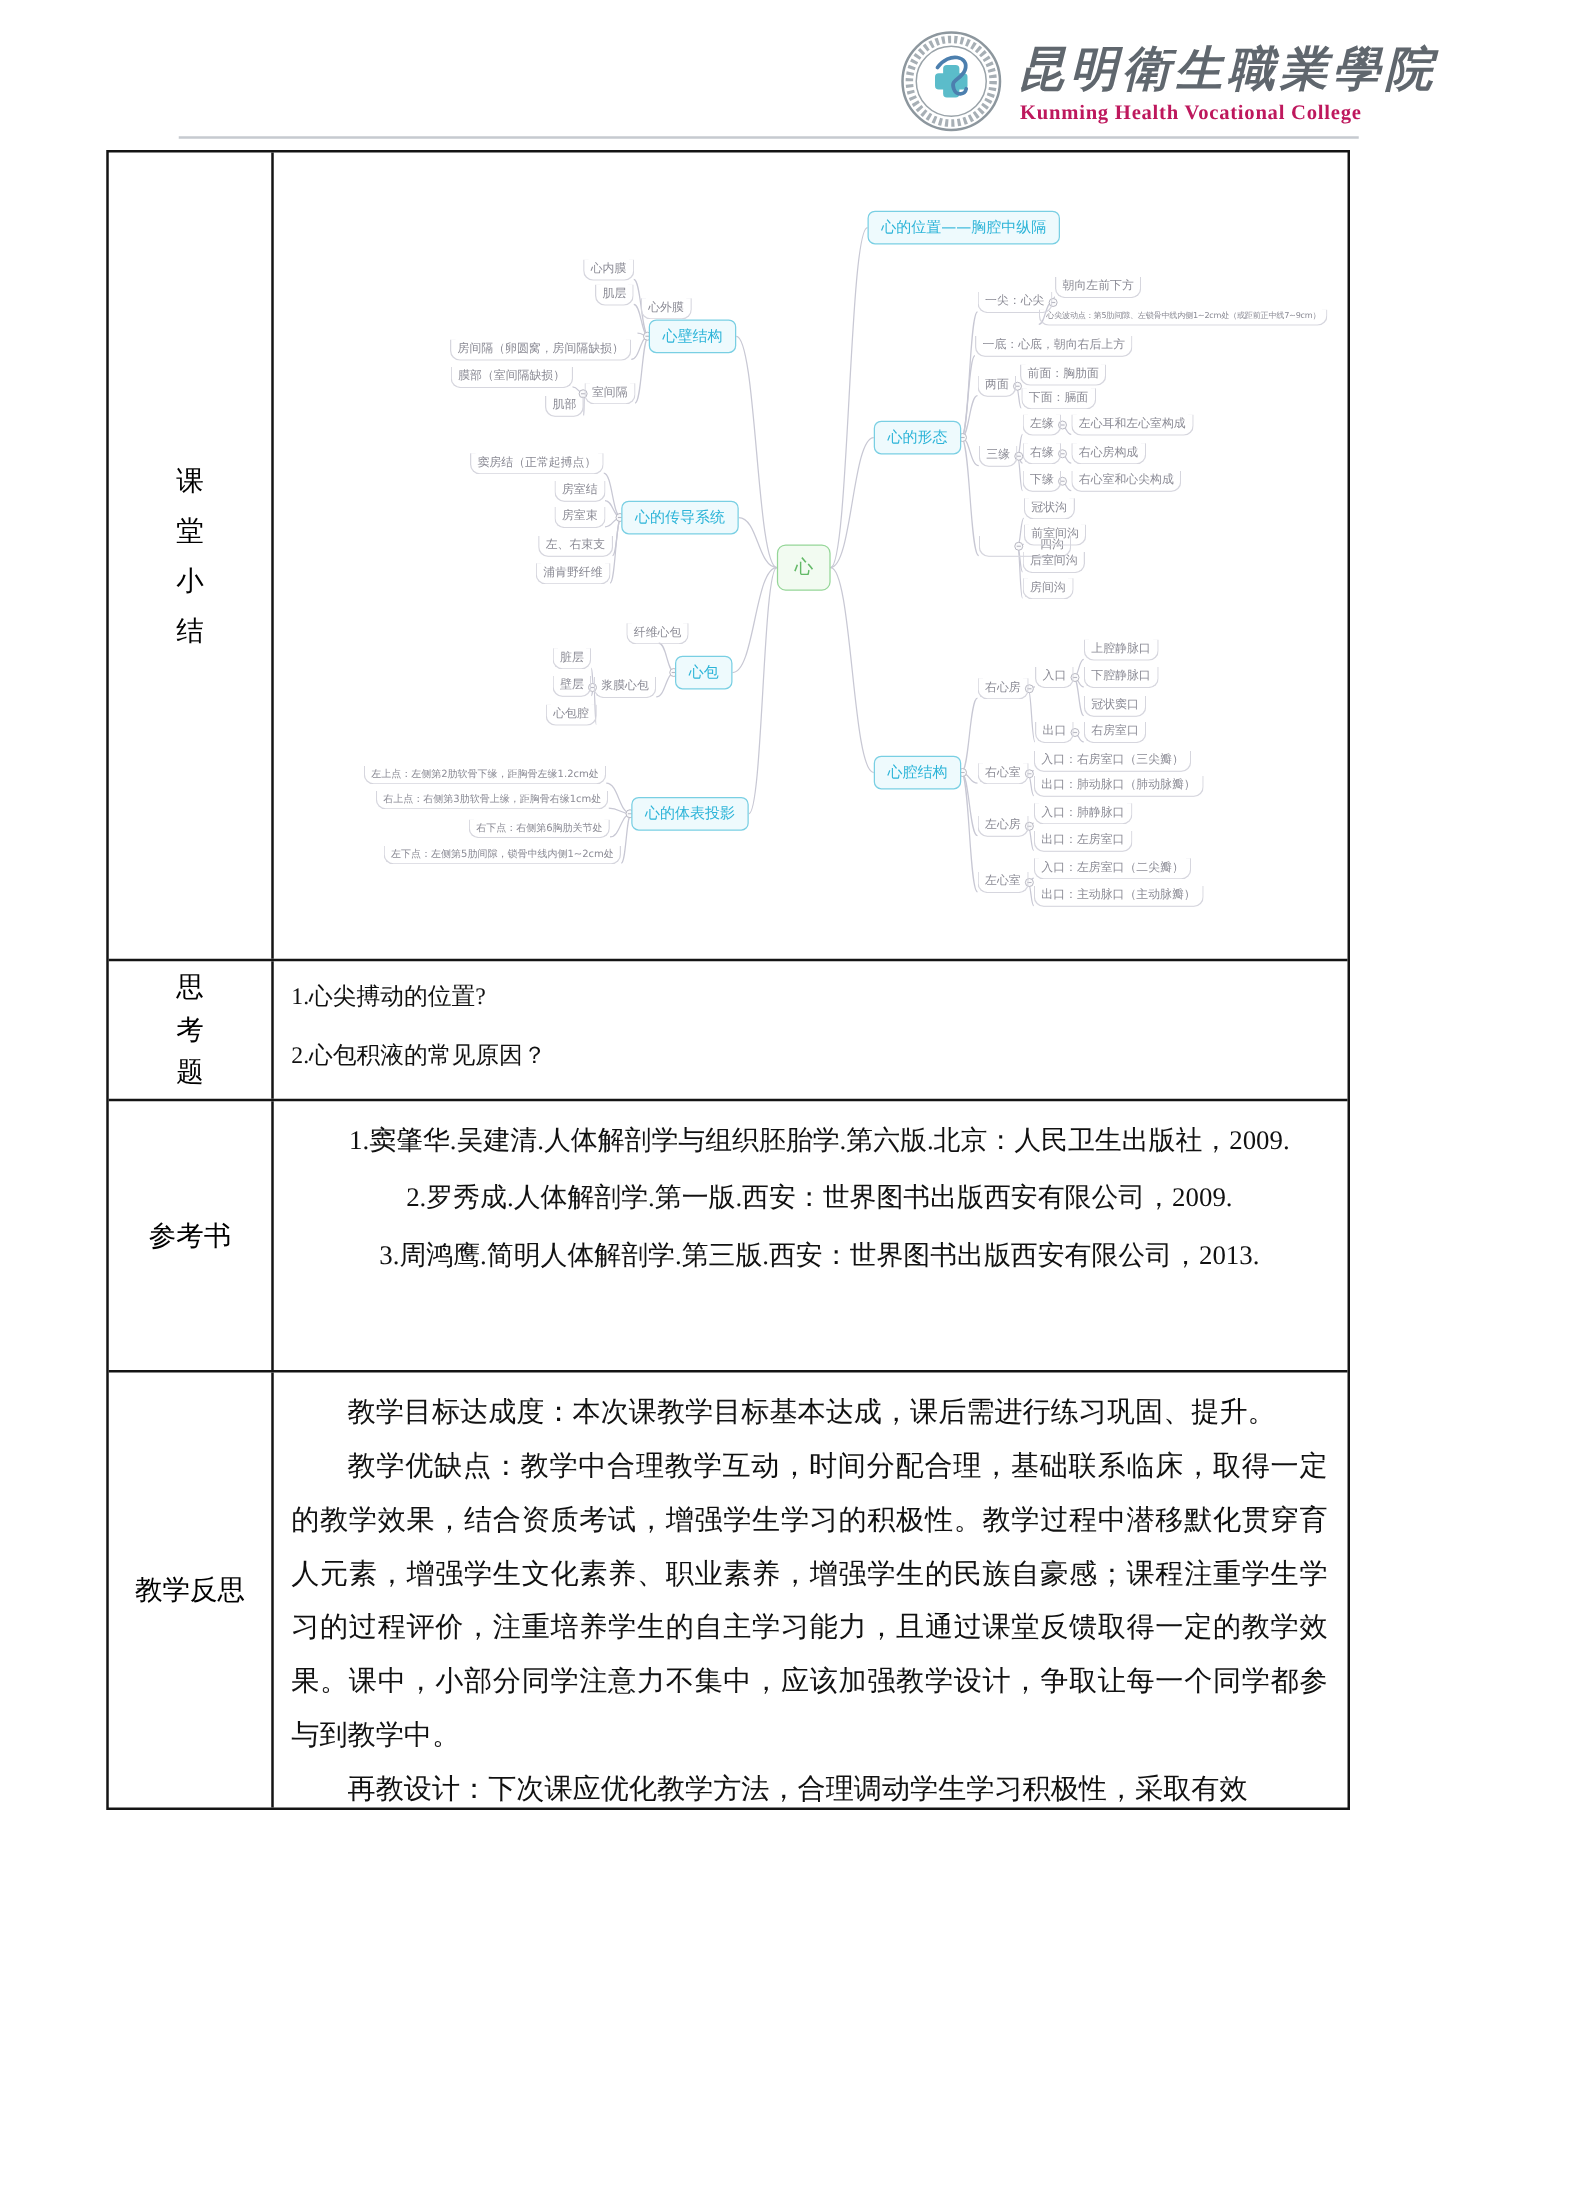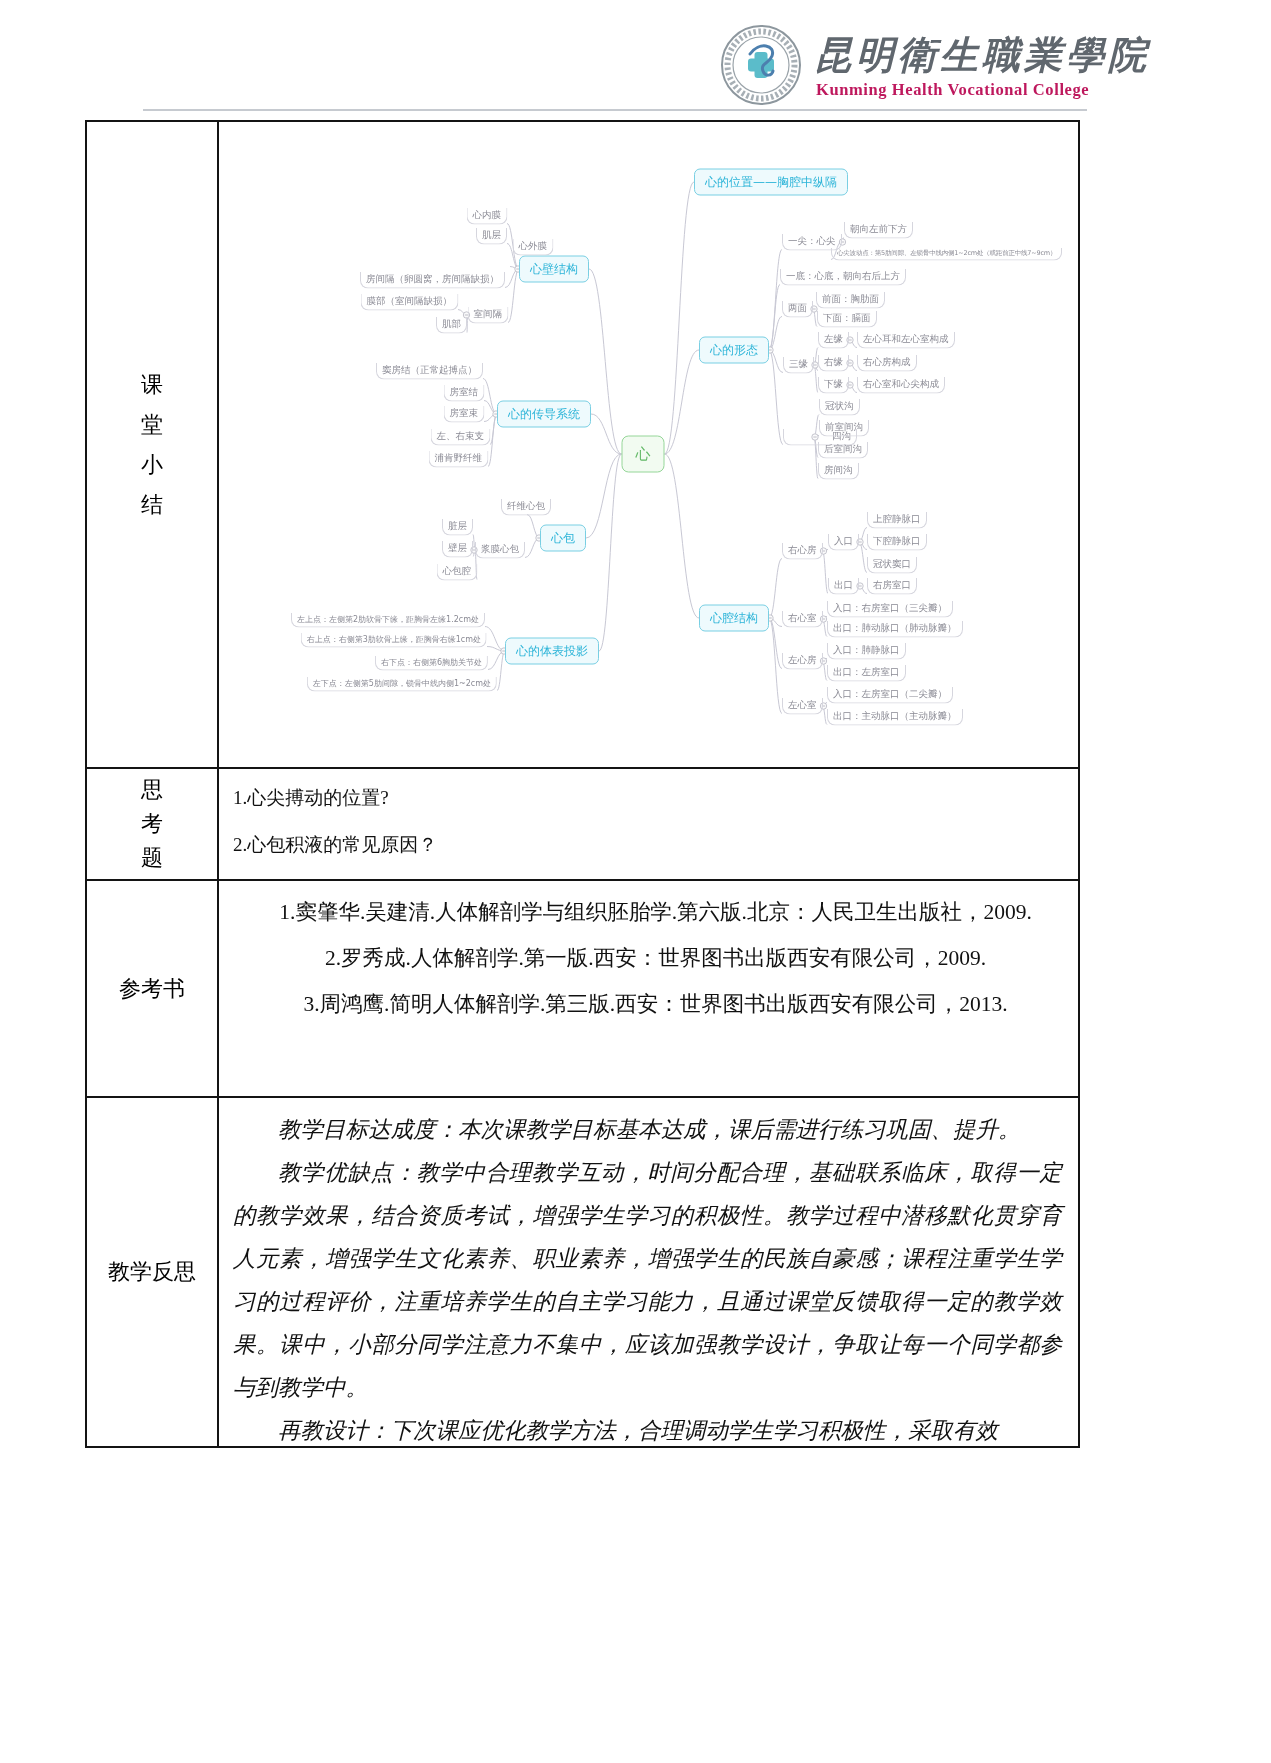--- a/index.html
+++ b/index.html
@@ -28,21 +28,21 @@
   .hlabel { font-size:22px; white-space:nowrap; color:#000; }
   .content-cell { position:relative; overflow:hidden; }
 
   .qa-line { font-size:19px; line-height:47px; padding-left:14px; }
   .row-questions .content-cell { padding-top:5px; }
   .ref-line { font-size:21.5px; line-height:46px; padding-left:14px; white-space:nowrap;text-align:center; }
   .row-refs .content-cell { padding-top:8px; }
   .preview-text { font-size:22px; text-indent:2em; padding:0 16px 0 14px; }
   .row-preview .content-cell { display:flex; align-items:center; }
   .reflect { padding:10px 16px 0 14px; }
-  .reflect p { margin:0; font-size:22.5px; line-height:43px; text-indent:2em; text-align:justify;font-style:italic; }
+  .reflect p { margin:0; font-size:22.5px; line-height:43px; text-indent:2em; text-align:justify; }
 
   .page-num { position:absolute; left:85px; top:1540px; width:995px; text-align:center;
               font-size:22px; color:#222; }
 
   
   #mindmap { position:absolute; left:0; top:0; right:0; bottom:0; font-family:"DejaVu Sans", sans-serif; }
   #mm-edges { position:absolute; left:0; top:0; z-index:0; }
   .mm-node { position:absolute; z-index:1; white-space:nowrap; box-sizing:border-box; }
   .mm-node.leaf { font-size:9.5px; color:#8a8a94; padding:1px 5px 2px;
                   border:1px solid #d6d6de; border-top:none; border-radius:0 0 8px 8px; }

